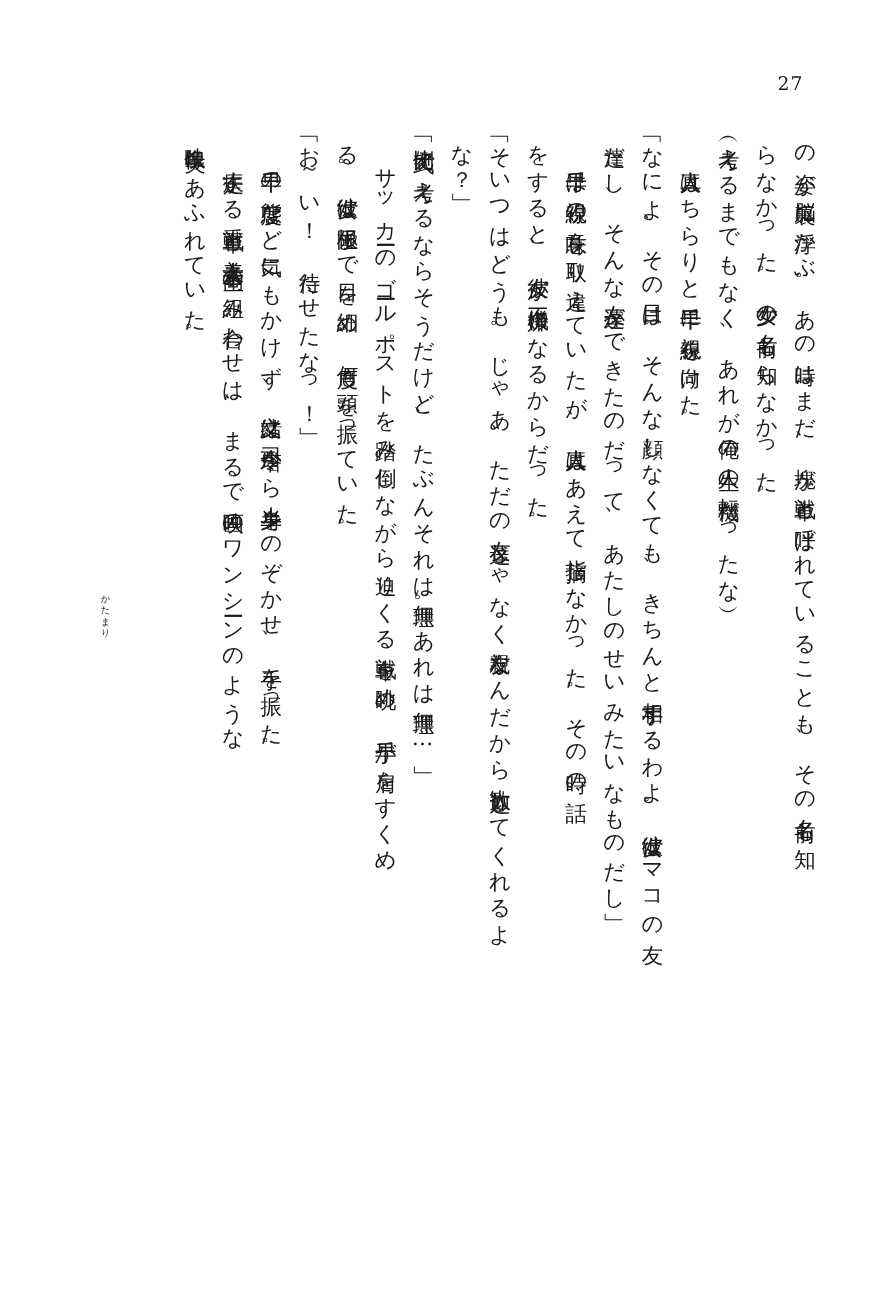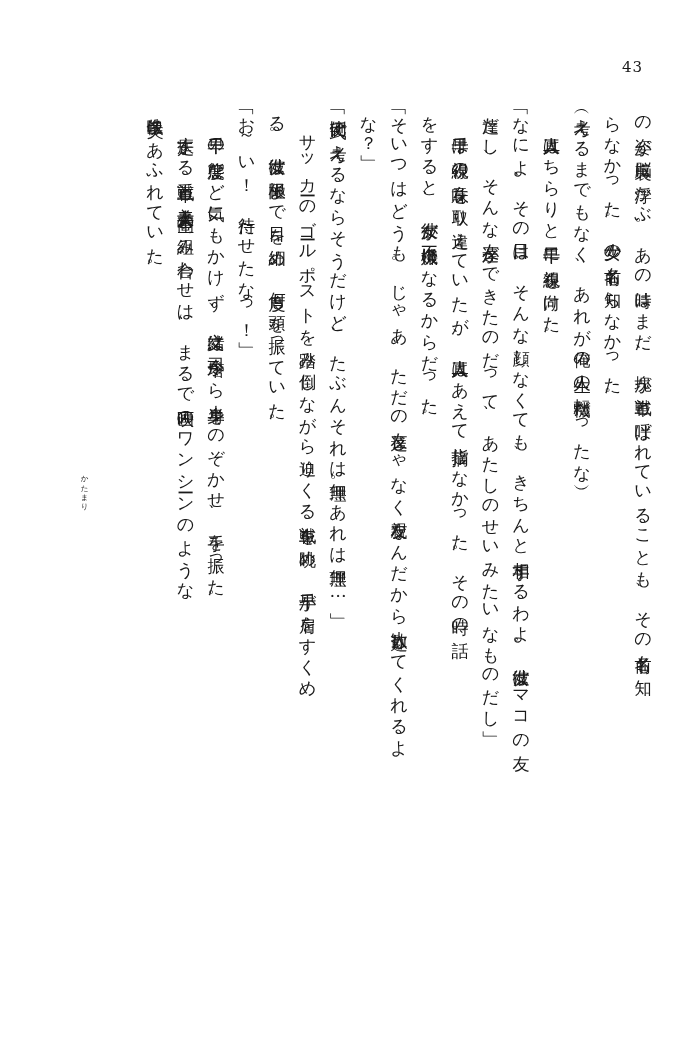--- a/index.html
+++ b/index.html
@@ -66,21 +66,21 @@
     color: #1a1a1a;
     white-space: pre;
     font-family: "DejaVu Serif", "Liberation Serif", serif;
   }
 </style>
 </head>
 <body>
 
 <div class="page">
 
-  <div class="page-number">43</div>
+  <div class="page-number">27</div>
 
   <div class="text-body">
       <div class="vline">の姿が脳裏に浮かぶ。あの時はまだ、塊が戦車と呼ばれていることも、その名前も知</div>
       <div class="vline">らなかった。少女の名前も知らなかった。</div>
       <div class="vline">（考えるまでもなく、あれが俺の人生の転機だったな）</div>
       <div class="vline">　真人はちらりと千早に視線を向けた。</div>
       <div class="vline">「なによ、その目は。そんな顔しなくても、きちんと相手するわよ。彼女はマコの友</div>
       <div class="vline">達だし、そんな友達ができたのだって、あたしのせいみたいなものだし」</div>
       <div class="vline">　千早は視線の意味を取り違えていたが、真人はあえて指摘しなかった。その時の話</div>
       <div class="vline">をすると、彼女が不機嫌になるからだった。</div>

